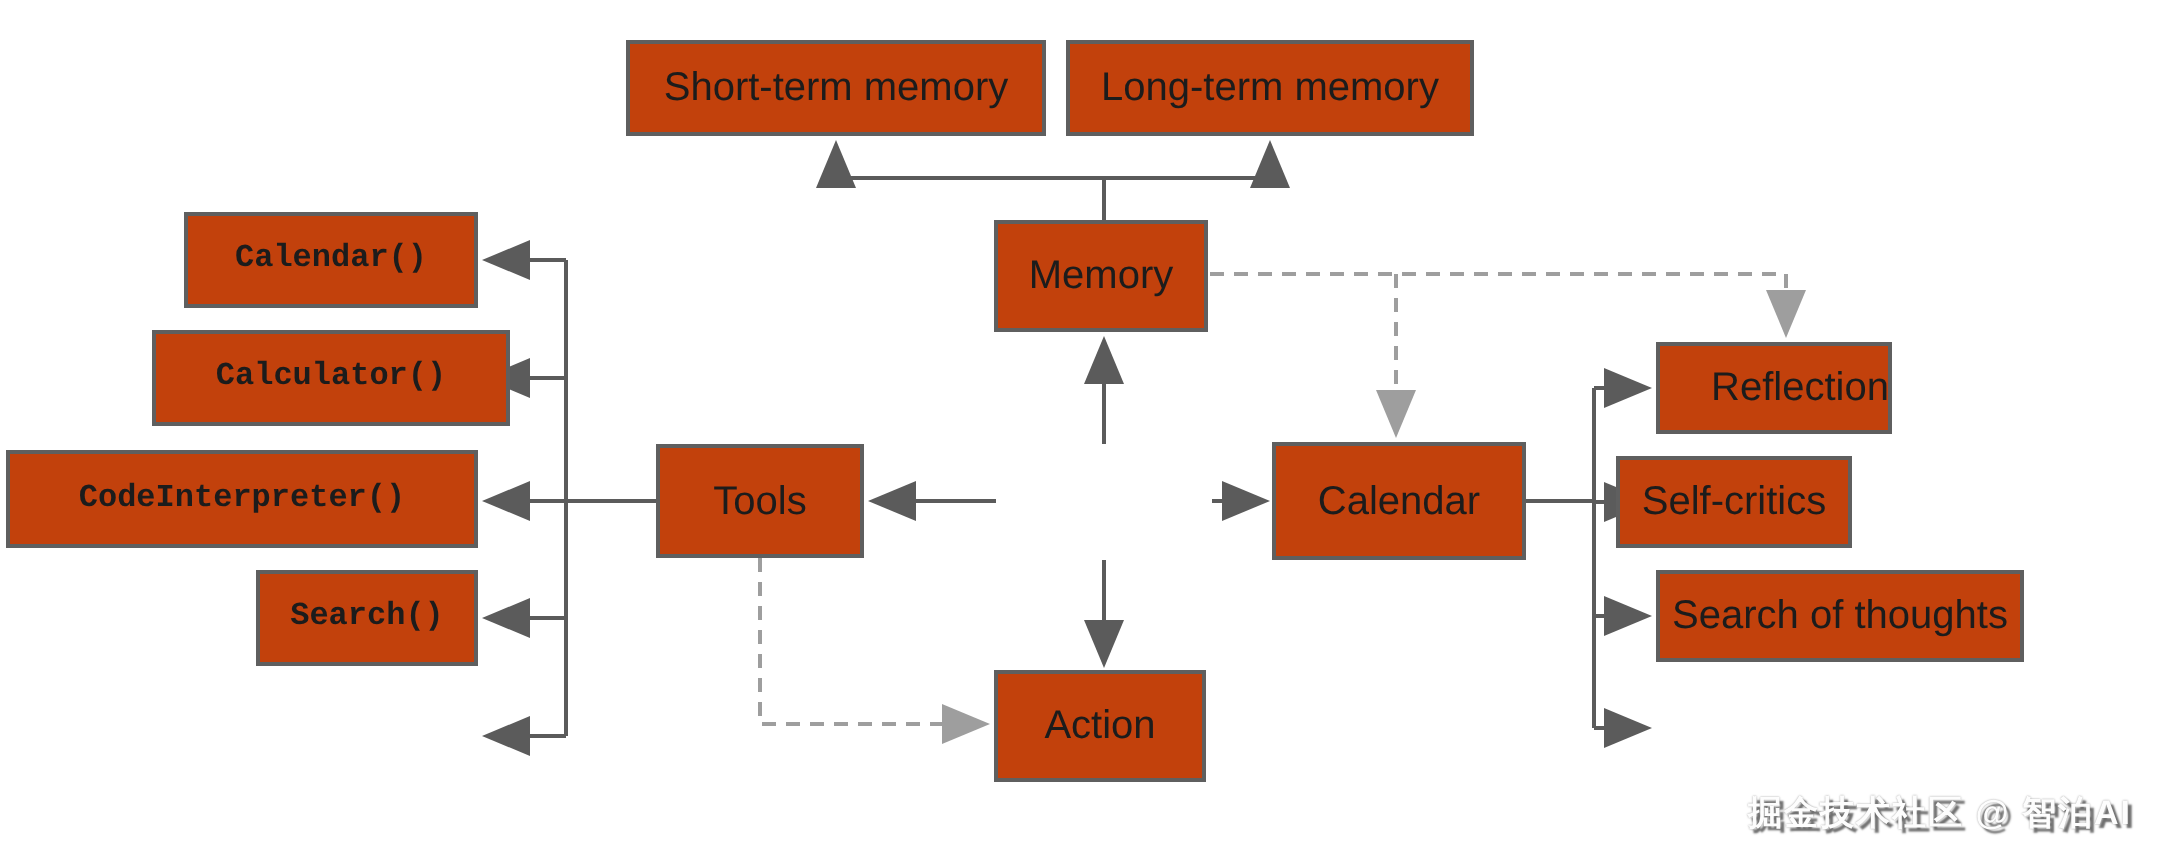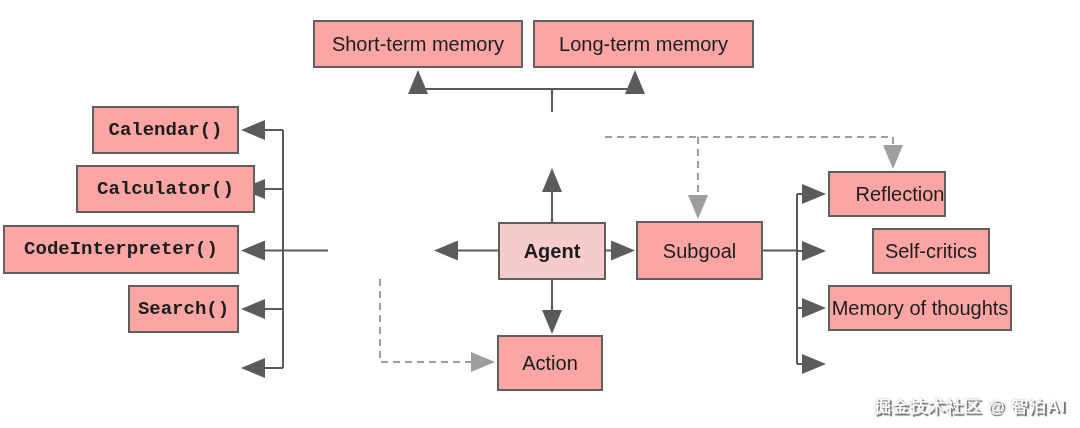--- a/index.html
+++ b/index.html
@@ -3,41 +3,41 @@
 <meta charset="utf-8">
 <style>
   html,body{margin:0;padding:0;background:#ffffff;}
   #stage{
     position:relative;width:1080px;height:428px;background:#ffffff;
     overflow:hidden;font-family:"Liberation Sans",sans-serif;
   }
   #connectors{position:absolute;left:0;top:0;width:1080px;height:428px;z-index:1;}
   .node{
     position:absolute;z-index:2;box-sizing:border-box;
-    background:#fca5a5;border:2px solid #5f5f5f;
+    background:#c2410c;border:2px solid #5f5f5f;
     display:flex;align-items:center;justify-content:center;
     color:#1c1c1c;font-size:20px;line-height:1.1;white-space:nowrap;
   }
-  .node.mono{font-family:"Liberation Mono","DejaVu Sans Mono",monospace;font-weight:bold;font-size:19px;}
+  .node.mono{font-family:"Liberation Mono","DejaVu Sans Mono",monospace;font-weight:bold;font-size:16px;}
   .node.accent{background:#f5cbcb;font-weight:bold;}
   
   #n-stm{left:313px;top:20px;width:210px;height:48px;}
-  #n-ltm{left:533px;top:20px;width:221px;height:48px;text-align:right;}
+  #n-ltm{left:533px;top:20px;width:204px;height:48px;text-align:right;}
   #n-memory{left:497px;top:110px;width:107px;height:56px;}
   #n-calendar{left:92px;top:106px;width:147px;height:48px;}
   #n-calculator{left:76px;top:165px;width:179px;height:48px;}
   #n-codeinterpreter{left:3px;top:225px;width:236px;height:49px;}
   #n-search{left:128px;top:285px;width:111px;height:48px;text-align:right;}
   #n-more{left:97px;top:345px;width:142px;height:47px;}
   #n-tools{left:328px;top:222px;width:104px;height:57px;}
   #n-agent{left:498px;top:222px;width:108px;height:58px;}
   #n-action{left:497px;top:335px;width:106px;height:56px;}
   #n-planning{left:636px;top:221px;width:127px;height:59px;}
   #n-reflection{left:828px;top:171px;width:118px;height:46px;padding-left:26px;}
-  #n-selfcritics{left:872px;top:228px;width:118px;height:46px;}
+  #n-selfcritics{left:808px;top:228px;width:118px;height:46px;}
   #n-chain{left:828px;top:285px;width:184px;height:46px;}
   #n-subgoal{left:828px;top:342px;width:230px;height:44px;}
   #watermark{
     position:absolute;right:14px;bottom:10px;z-index:3;
     font-size:17px;font-weight:bold;letter-spacing:1px;color:#fdfdfd;
     text-shadow:2px 2px 1px #6f6f6f, 0 0 1px #9a9a9a;
     white-space:nowrap;
   }
 </style>
 </head>
@@ -86,28 +86,29 @@
     <g stroke="#9e9e9e" stroke-width="2" fill="none" stroke-dasharray="7 5">
       <path d="M605 137 L893 137"></path>
       <path d="M698 137 L698 215" marker-end="url(#ah-light)"></path>
       <path d="M893 137 L893 165" marker-end="url(#ah-light)"></path>
       <path d="M380 279 L380 362 L491 362" marker-end="url(#ah-light)"></path>
     </g>
   </svg>
 
   <div class="node" id="n-stm">Short-term memory</div>
   <div class="node" id="n-ltm">Long-term memory</div>
+  <div class="node" id="n-memory">Memory</div>
 
   <div class="node mono" id="n-calendar">Calendar()</div>
   <div class="node mono" id="n-calculator">Calculator()</div>
   <div class="node mono" id="n-codeinterpreter">CodeInterpreter()</div>
   <div class="node mono" id="n-search">Search()</div>
 
-  <div class="node accent" id="n-agent">Agent</div>
+  <div class="node" id="n-tools">Tools</div>
   <div class="node" id="n-action">Action</div>
-  <div class="node" id="n-planning">Subgoal</div>
+  <div class="node" id="n-planning">Calendar</div>
 
   <div class="node" id="n-reflection">Reflection</div>
   <div class="node" id="n-selfcritics">Self-critics</div>
-  <div class="node" id="n-chain">Memory of thoughts</div>
+  <div class="node" id="n-chain">Search of thoughts</div>
 
   <div id="watermark">掘金技术社区 @ 智泊AI</div>
 </div>
 
 </body></html>

